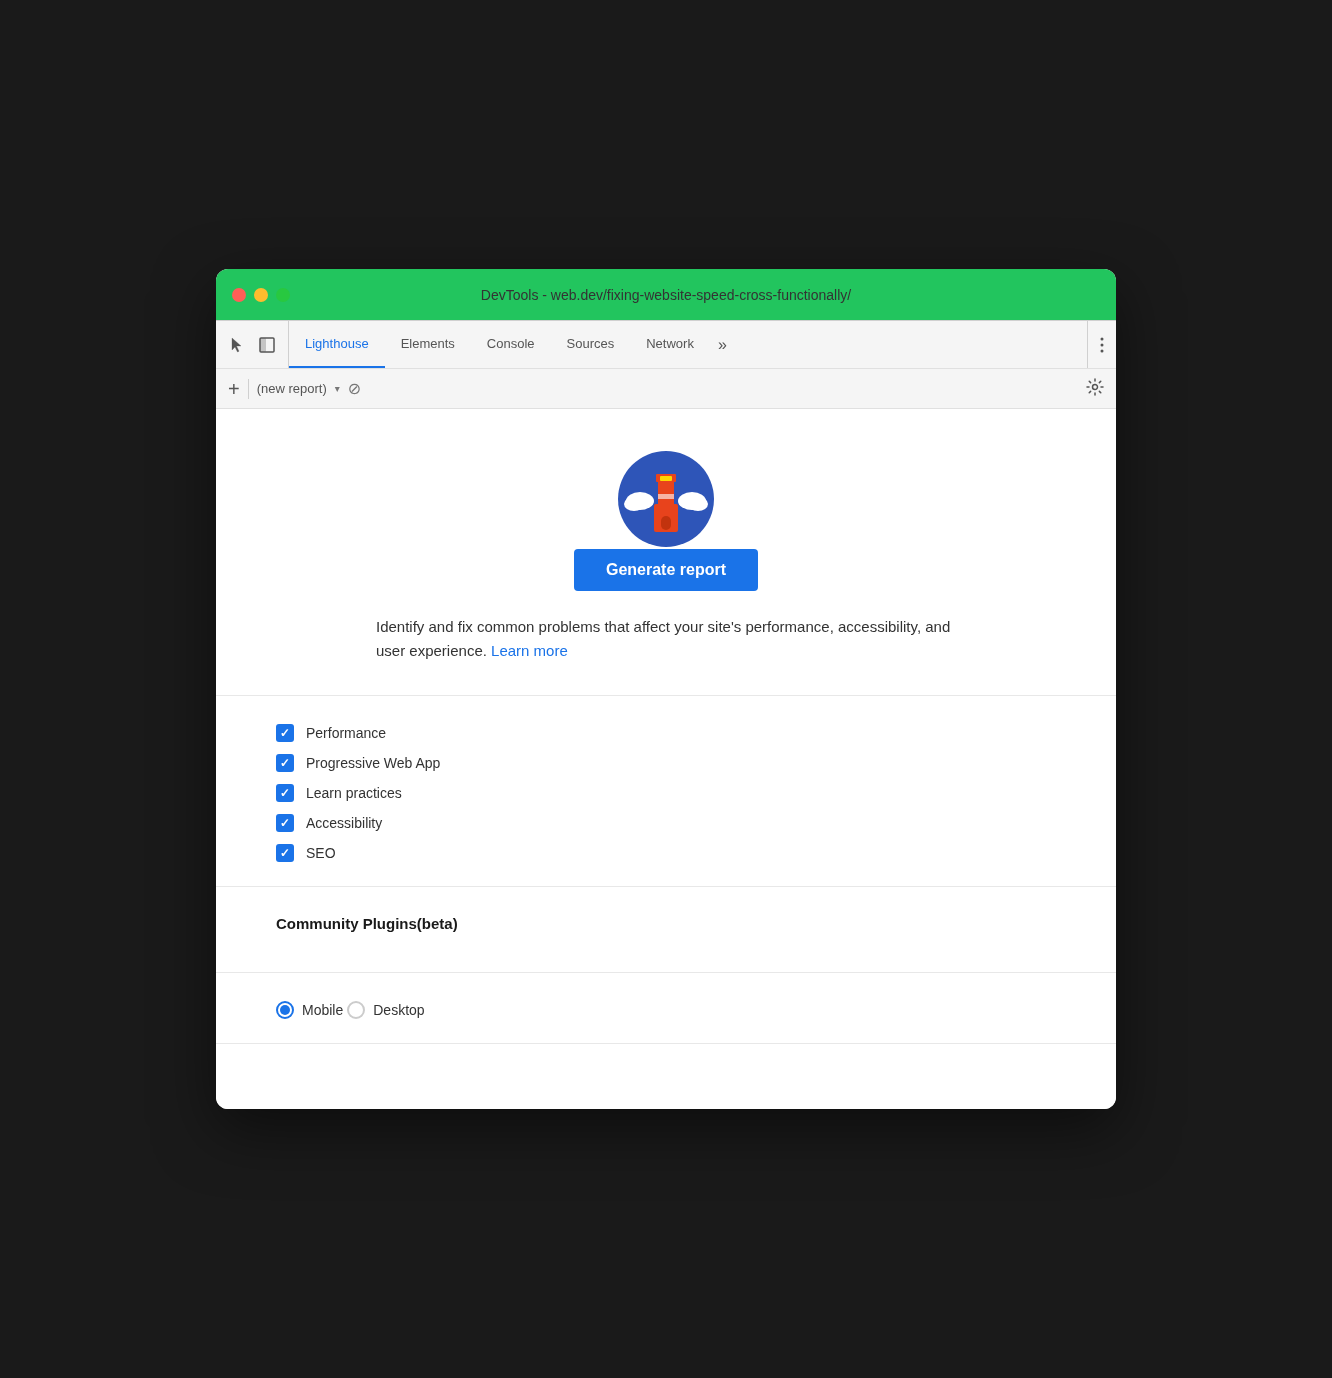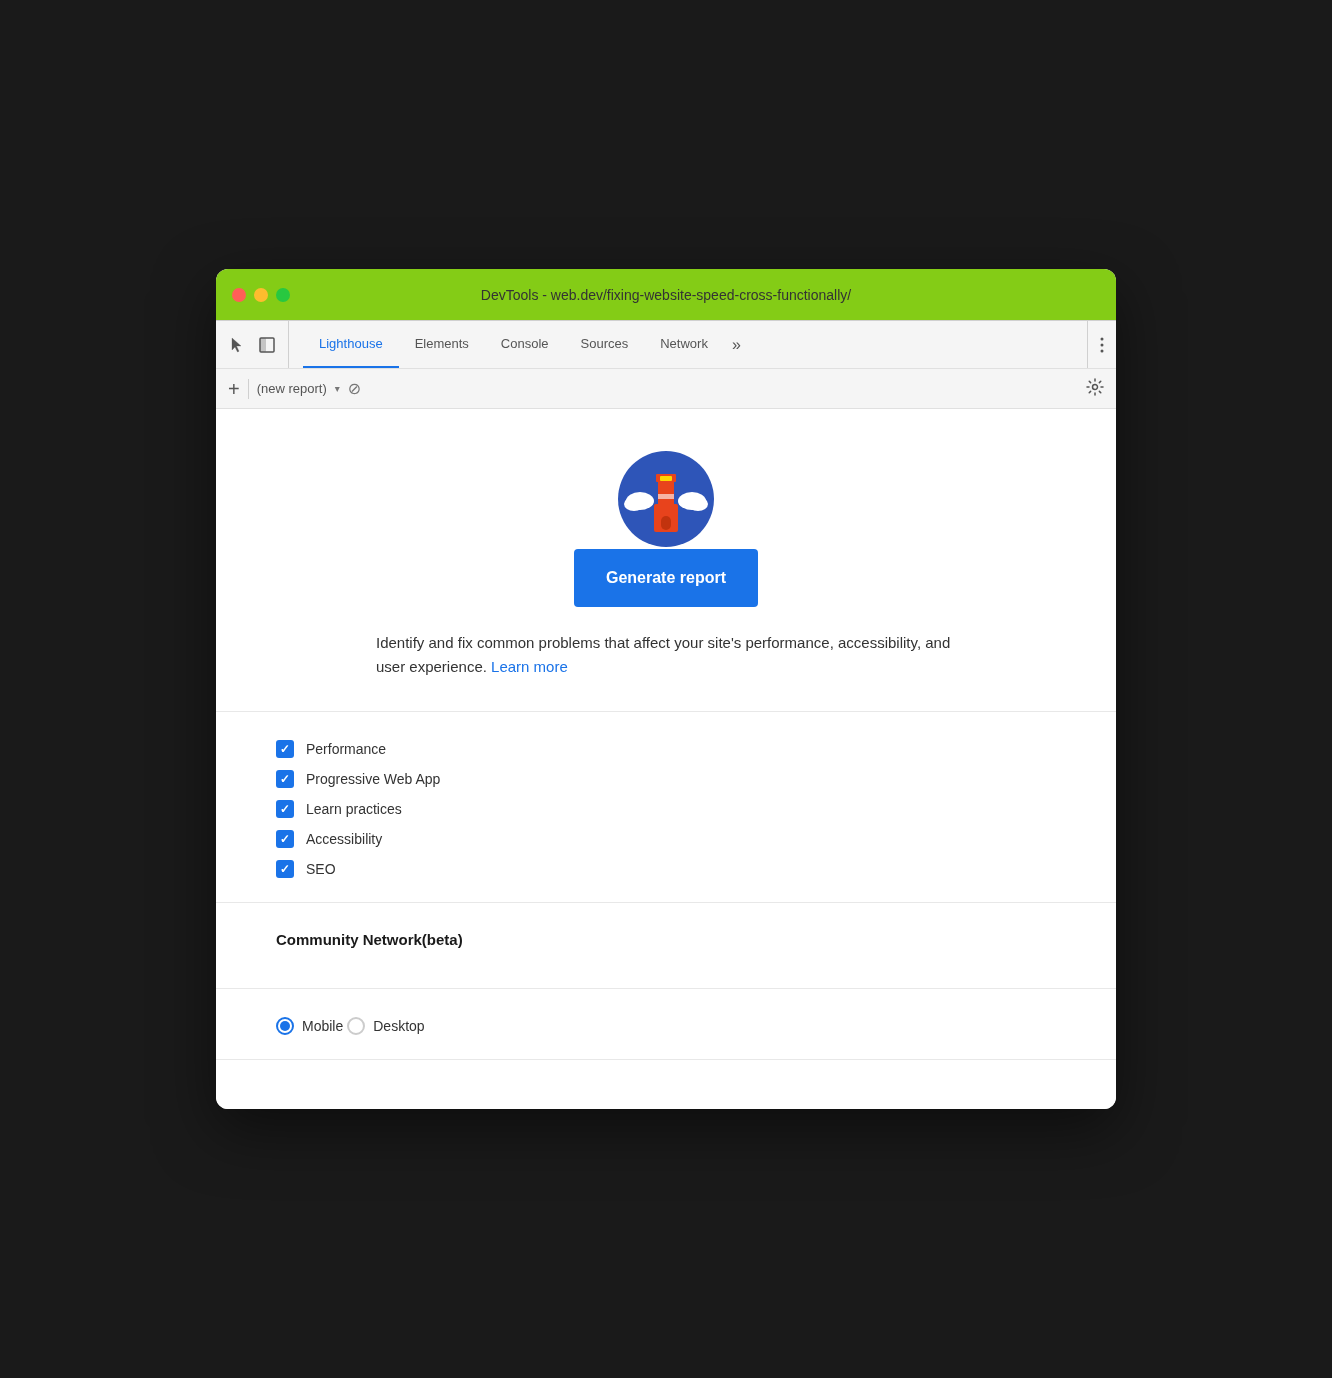--- a/index.html
+++ b/index.html
@@ -15,21 +15,21 @@
     .window {
       width: 900px;
       border-radius: 12px;
       overflow: hidden;
       box-shadow: 0 20px 60px rgba(0,0,0,0.5);
       background: #ffffff;
     }
 
     
     .title-bar {
-      background: #84cc16;
+      background: #22c55e;
       display: flex;
       align-items: center;
       padding: 0 16px;
       height: 52px;
       border-bottom: 1px solid #d0d0d0;
       position: relative;
     }
 
     .traffic-lights {
       display: flex;
@@ -58,21 +58,21 @@
     }
 
     
     .tab-bar {
       background: #f5f5f5;
       display: flex;
       align-items: flex-end;
       padding: 0 8px;
       height: 48px;
       border-bottom: 1px solid #e0e0e0;
-      gap: 14px;
+      gap: 0;
     }
 
     .tab-bar-left {
       display: flex;
       align-items: center;
       gap: 4px;
       padding-right: 8px;
       border-right: 1px solid #d0d0d0;
       height: 100%;
     }
@@ -205,21 +205,21 @@
       align-items: center;
       padding: 40px 20px 32px;
       border-bottom: 1px solid #e8e8e8;
     }
 
     .generate-btn {
       background: #1a73e8;
       color: white;
       border: none;
       border-radius: 4px;
-      padding: 20px 32px;
+      padding: 12px 32px;
       font-size: 16px;
       font-weight: 600;
       cursor: pointer;
       margin-bottom: 24px;
     }
 
     .description {
       font-size: 15px;
       color: #333;
       text-align: left;
@@ -468,21 +468,21 @@
 
       <div class="checkbox-item">
         <div class="cb">
           <span class="cb-check">✓</span>
         </div>
         <span>SEO</span>
       </div>
     </div>
 
     <div class="section">
-      <div class="section-title">Community Network(beta)</div>
+      <div class="section-title">Community Plugins(beta)</div>
 
     </div>
 
     <div class="section">
 
       <div class="radio-group">
         <label class="radio-item">
           <div class="radio-outer">
             <div class="radio-inner"></div>
           </div>

